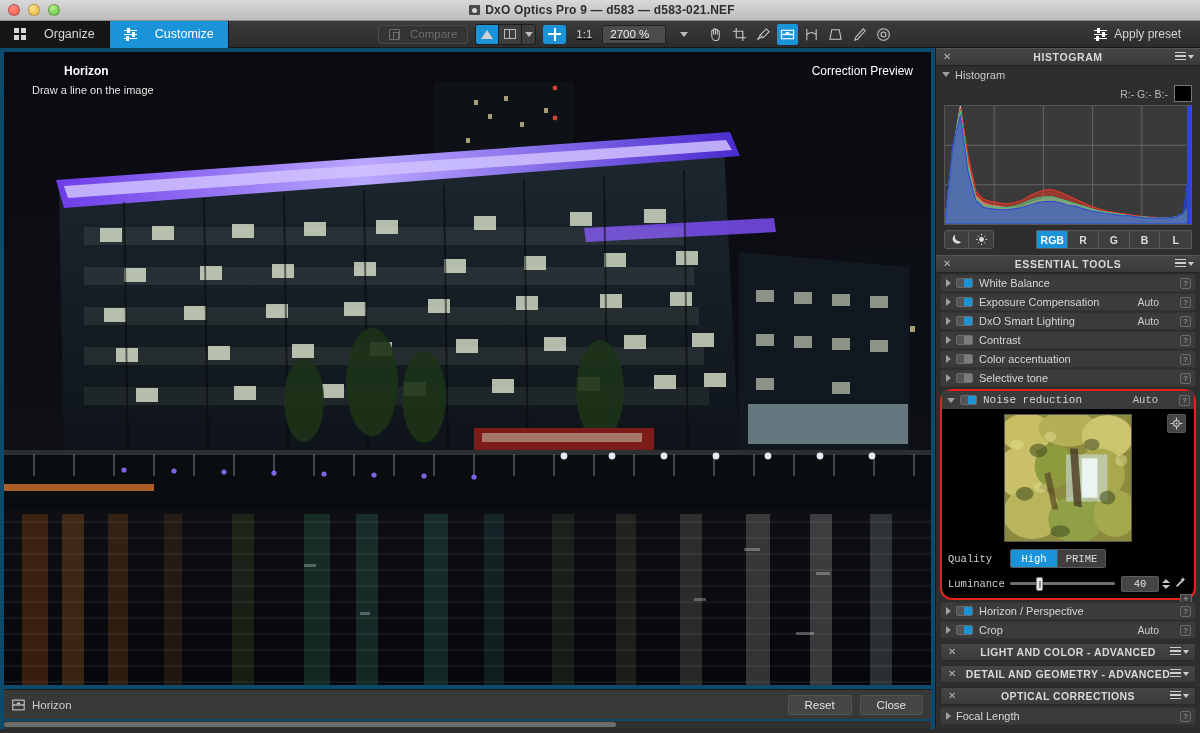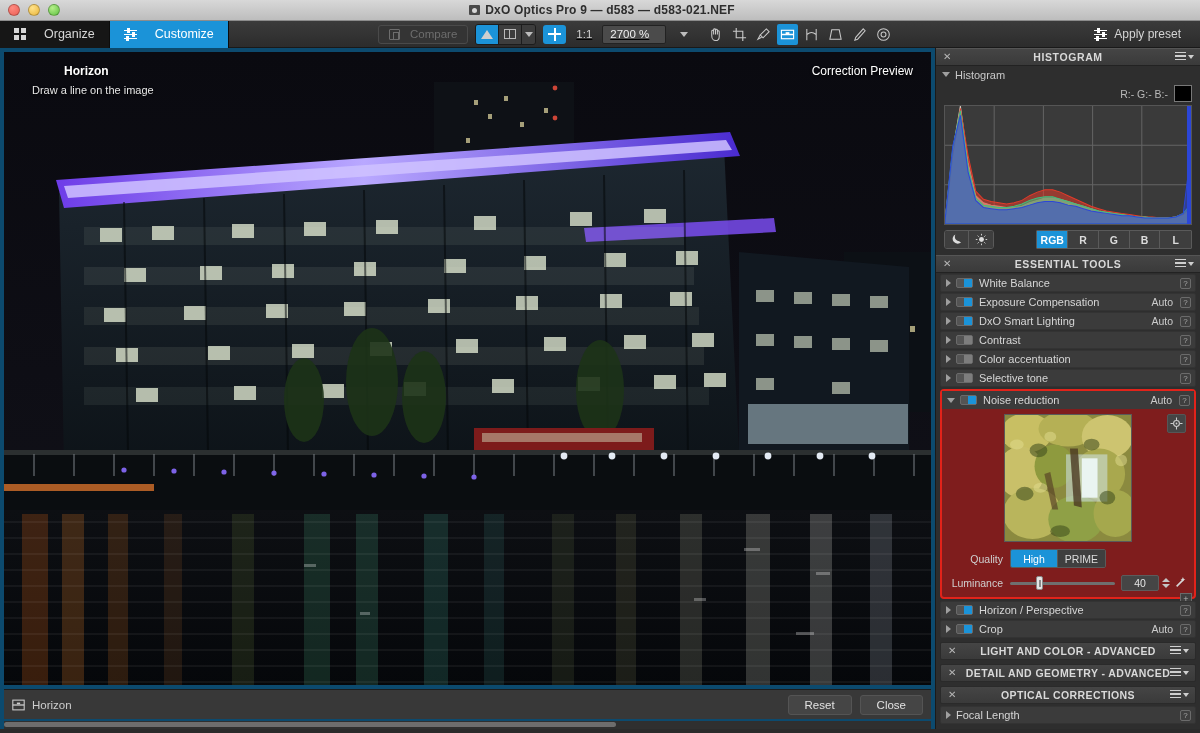--- a/index.html
+++ b/index.html
@@ -230,49 +230,49 @@
     background:#3b3b3b; border:1px solid #333; border-radius:2px;
     padding-left:5px; font-size:11px; color:#d6d6d6; position:relative;
   }
   .tool-row .tri-right,.tool-row .tri-down{ margin-right:5px; }
   .toggle{
     width:17px;height:10px;border:1px solid #6a6a6a;border-radius:2px;
     background:#545454; margin-right:6px; position:relative; cursor:pointer;
   }
   .toggle i{ position:absolute; top:0; bottom:0; width:8px; background:#7d7d7d; right:0; }
   .toggle.on i{ background:#1b93d8; }
-  .auto-lbl{ position:absolute; right:22px; font-size:10.5px; color:#cbcbcb; }
+  .auto-lbl{ position:absolute; right:36px; font-size:10.5px; color:#cbcbcb; }
   .qmark{
     position:absolute; right:4px; width:11px; height:11px;
     border:1px solid #6b6b6b; border-radius:2px; background:#3f3f3f;
     font-size:8px; color:#a5a5a5; display:flex; align-items:center; justify-content:center;
     cursor:pointer;
   }
 
   
   .nr-block{
-    margin:1px 4px; border:2px solid #e2231a; border-radius:4px;
-    background:#7f1d1d; position:relative;
+    margin:1px 4px; border:2px solid #e2231a; border-radius:12px;
+    background:#000000; position:relative;font-family:Liberation Mono, monospace;
   }
   .nr-head{
     height:18px; display:flex; align-items:center; padding-left:5px;
     font-size:11px; color:#d6d6d6; position:relative; background:#3b3b3b;
   }
   .nr-body{ padding:5px 6px 6px 6px; }
   .nr-preview-row{ display:flex; justify-content:center; position:relative; }
   .nr-preview{
     width:128px; height:128px; border:1px solid #5a5a5a; overflow:hidden; background:#6a6a30;
   }
   .target-btn{
     position:absolute; right:2px; top:0;
     width:19px;height:19px; background:#454545; border:1px solid #565656; border-radius:2px;
     display:flex; align-items:center; justify-content:center; cursor:pointer;
   }
   .ctrl-row{ display:flex; align-items:center; margin-top:7px; font-size:10.5px; color:#cfcfcf; }
-  .ctrl-lbl{ width:55px; text-align:right; margin-right:7px; }
+  .ctrl-lbl{ width:55px; text-align:left; margin-right:7px; }
   .qual-seg{ display:flex; border:1px solid #5a5a5a; border-radius:2px; overflow:hidden; }
   .qual-seg > div{
     width:47px;height:17px;display:flex;align-items:center;justify-content:center;
     background:#3f3f3f;color:#dcdcdc;font-size:10.5px;border-right:1px solid #5a5a5a;cursor:pointer;
   }
   .qual-seg > div:last-child{ border-right:none; }
   .qual-seg > div.on{ background:#1b93d8; color:#fff; }
   .slider{
     flex:1; height:14px; position:relative; display:flex; align-items:center; margin-right:6px;
   }

